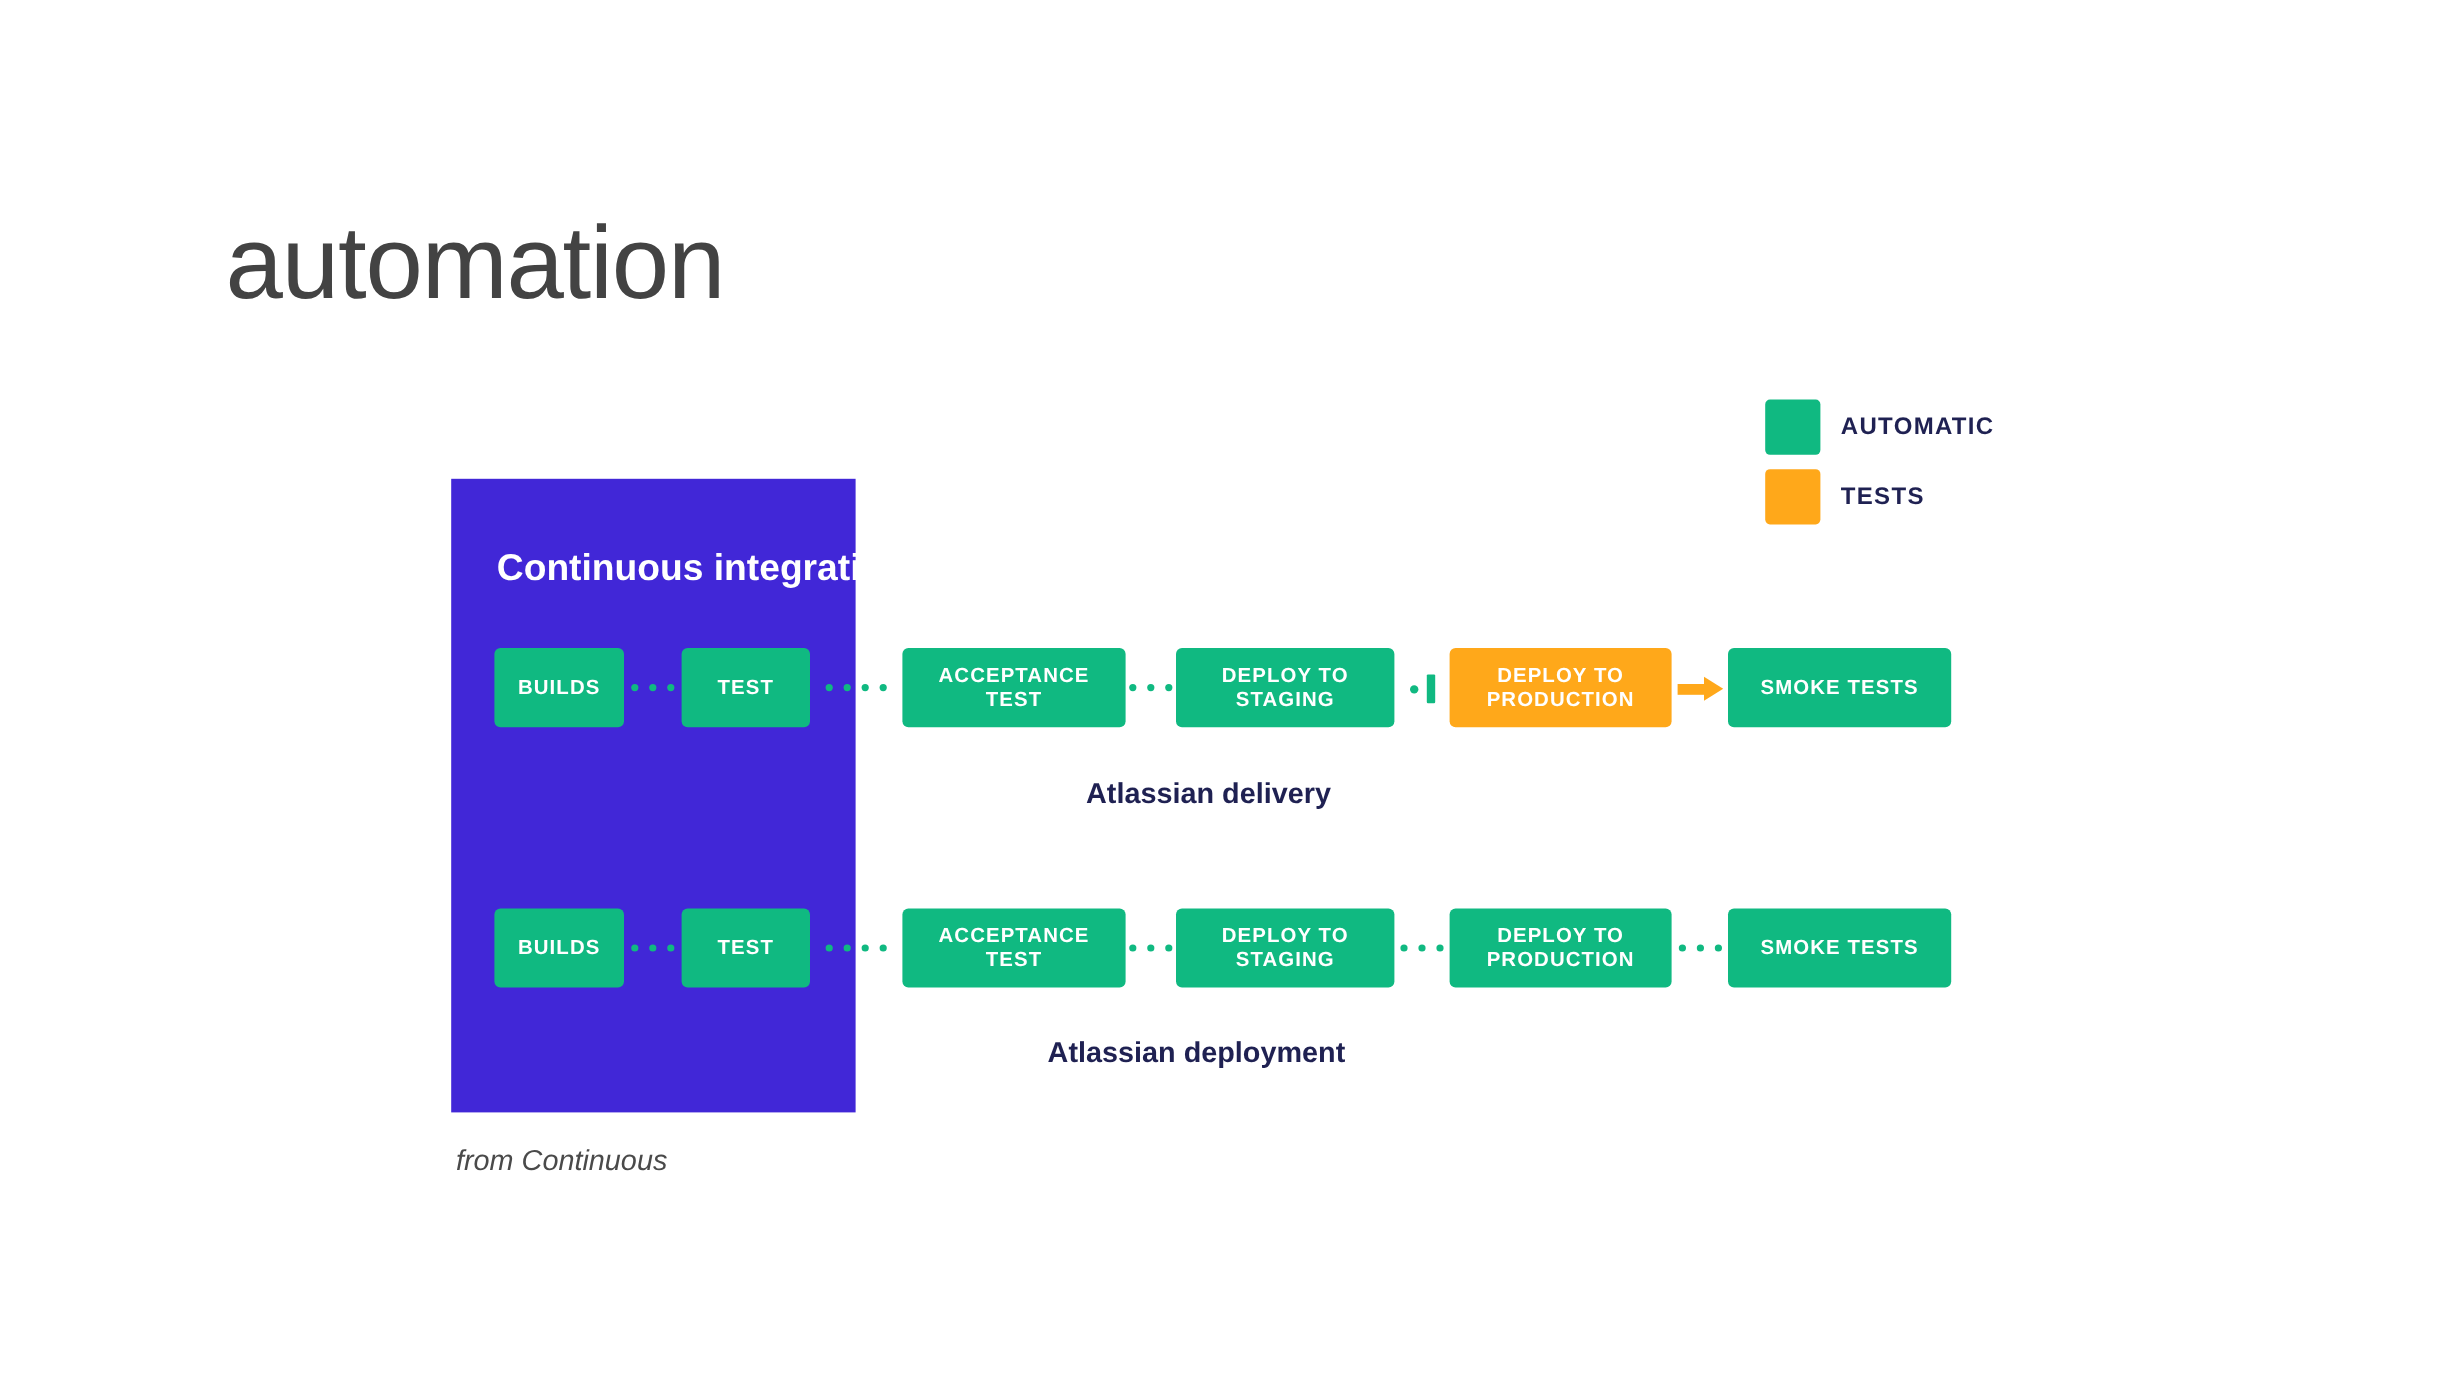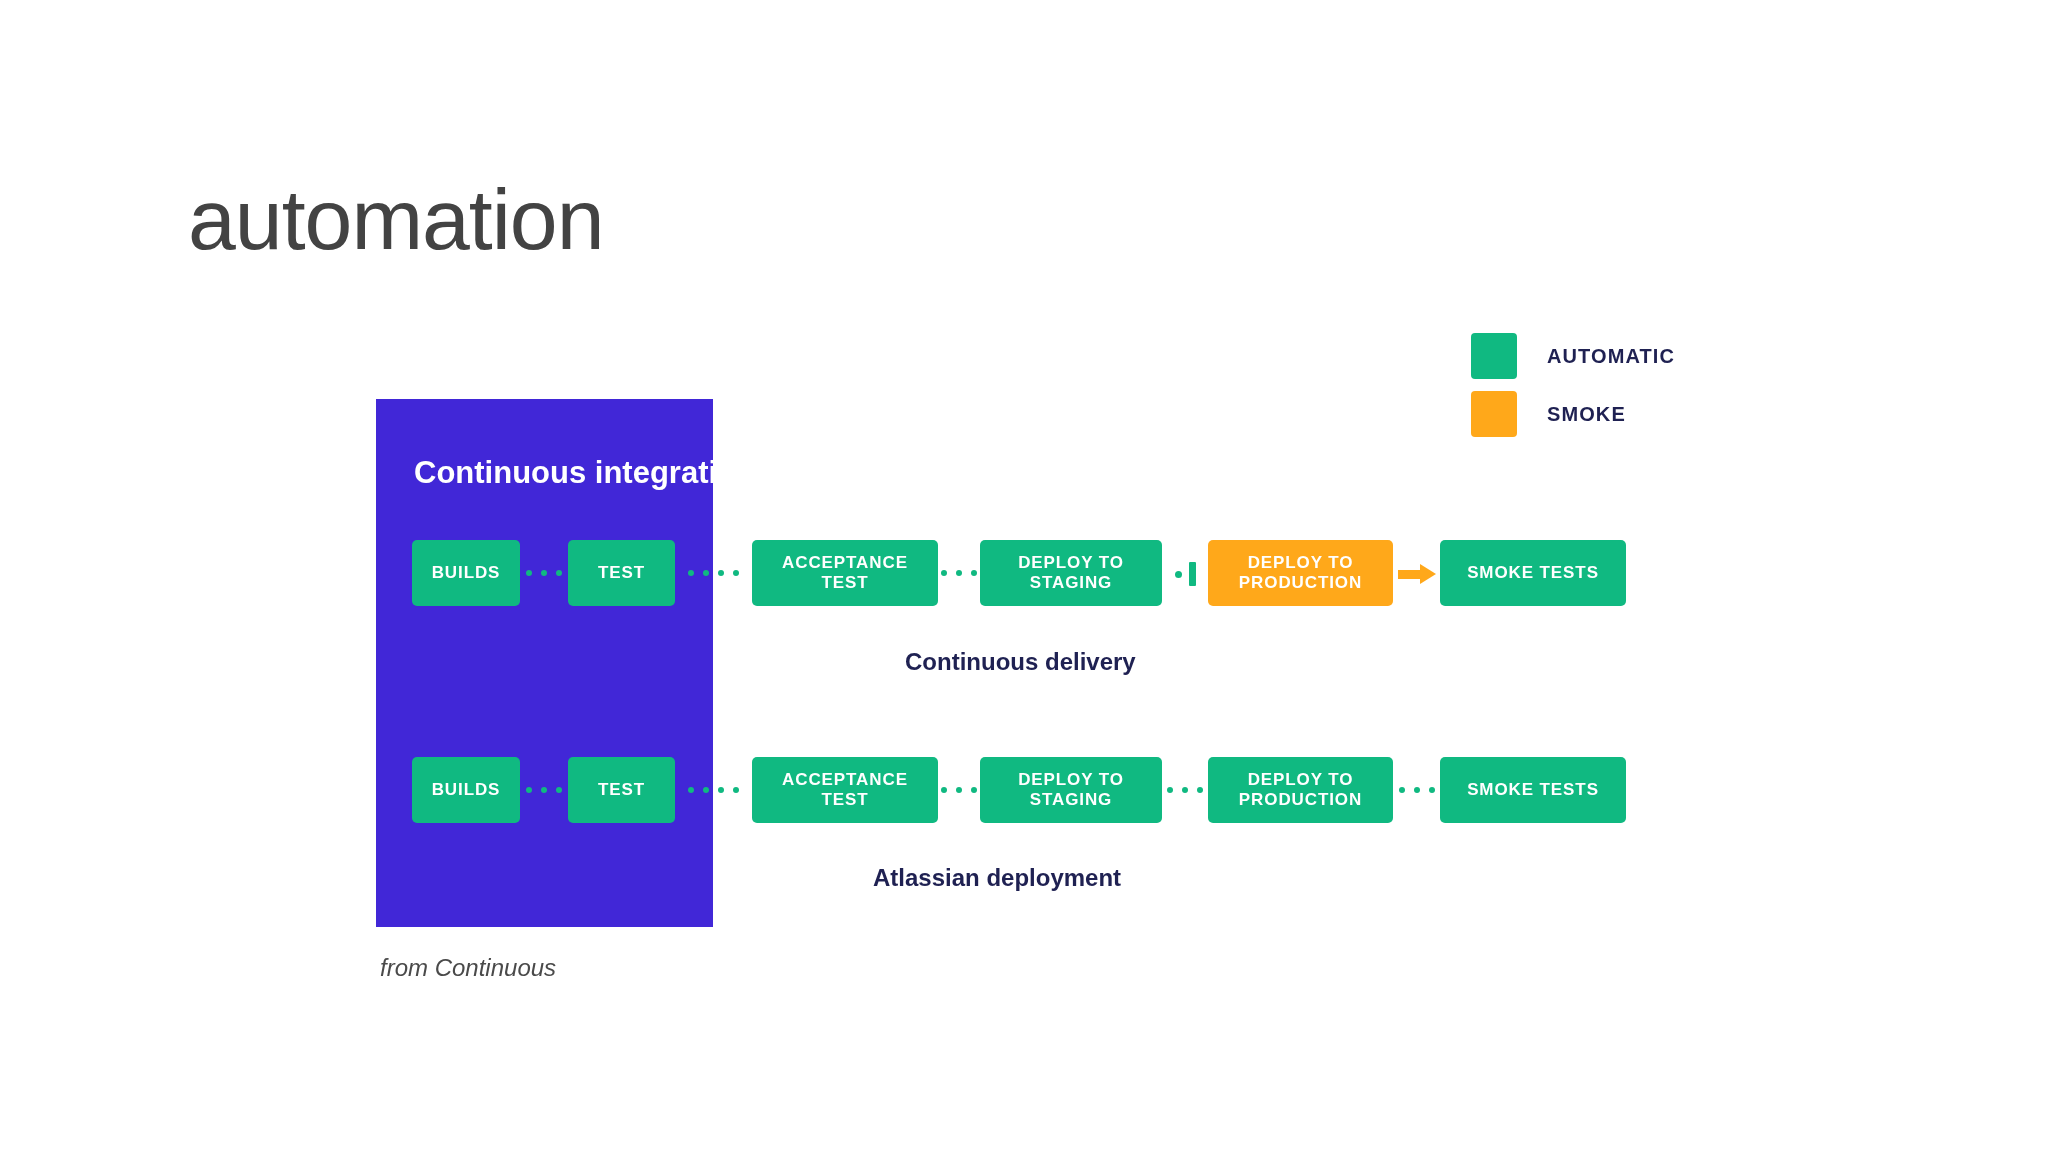--- a/index.html
+++ b/index.html
@@ -37,21 +37,21 @@
     position: absolute;
     left: 1455px;
     top: 333px;
     display: flex;
     flex-direction: column;
     gap: 12px;
   }
   .legend-row {
     display: flex;
     align-items: center;
-    gap: 30px;
+    gap: 17px;
     padding-left: 16px;
   }
   .legend-swatch {
     width: 46px;
     height: 46px;
     border-radius: 4px;
     flex: 0 0 auto;
   }
   .legend-label {
     font-size: 20px;
@@ -291,29 +291,29 @@
       <div class="connector" style="left: 1398.5px;">
         <div class="dot"></div>
         <div class="dot"></div>
         <div class="dot"></div>
       </div>
       <div class="stage-box green" style="left: 1440px; width: 186px;">
         <span>SMOKE TESTS</span>
       </div>
     </div>
 
-  <div class="flow-caption" id="caption-delivery">Continuous delivery</div>
+  <div class="flow-caption" id="caption-delivery">Atlassian delivery</div>
   <div class="flow-caption" id="caption-deployment">Atlassian deployment</div>
 
   <div id="legend">
       <div class="legend-row">
         <div class="legend-swatch" style="background: rgb(16, 185, 129);"></div>
         <div class="legend-label">AUTOMATIC</div>
       </div>
       <div class="legend-row">
         <div class="legend-swatch" style="background: rgb(255, 168, 26);"></div>
-        <div class="legend-label">SMOKE</div>
+        <div class="legend-label">TESTS</div>
       </div>
     </div>
 
   <div id="attribution">from Continuous</div>
 
 </div>
 
 </body></html>

